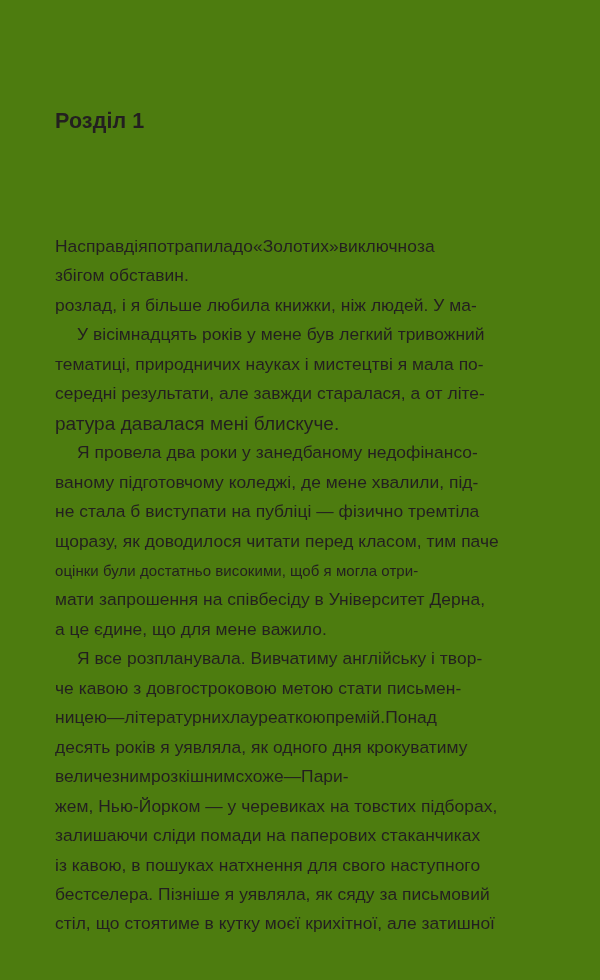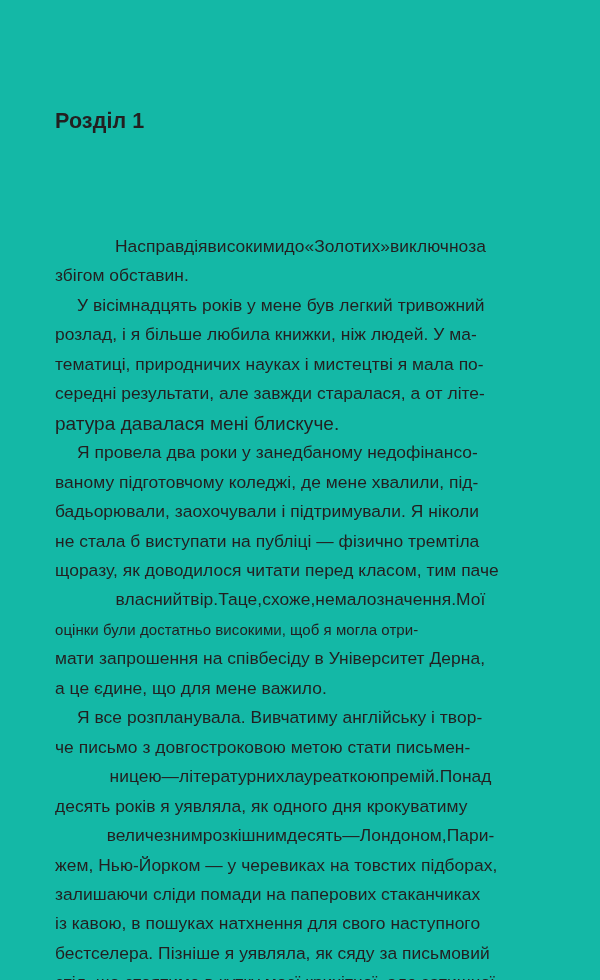--- a/index.html
+++ b/index.html
@@ -16,21 +16,21 @@
     position: relative;
     -webkit-font-smoothing: antialiased;
   }
 
   .page {
     position: absolute;
     left: 0;
     top: 0;
     width: 600px;
     height: 980px;
-    background: #14b8a6;
+    background: #4d7c0f;
   }
 
   .chapter-heading {
     position: absolute;
     left: 55px;
     top: 108px;
     font-size: 21.5px;
     line-height: 26px;
     font-weight: 600;
     letter-spacing: 0.1px;
@@ -57,21 +57,21 @@
   
   .line {
     display: block;
     white-space: nowrap;
   }
 
   
   .line.just {
     display: flex;
     width: 100%;
-    justify-content: center;
+    justify-content: flex-start;
   }
   .line.just > span {
     white-space: pre;
   }
 
   
   .line.last {
     display: block;
   }
 
@@ -85,74 +85,61 @@
 
 <div class="page">
 
   <div class="chapter-heading">Розділ 1</div>
 
   <div class="text-block">
       <p class="para">
         <span class="line just">
           <span>Насправді</span>
           <span>я</span>
-          <span>високими</span>
+          <span>потрапила</span>
           <span>до</span>
           <span>«Золотих»</span>
           <span>виключно</span>
           <span>за</span>
         </span>
         <span class="line last" style="font-size: 17.4px;"><span>збігом обставин.</span></span>
       </p>
       <p class="para">
+        <span class="line last" style="font-size: 17.4px;"><span>розлад, і я більше любила книжки, ніж людей. У ма-</span></span>
         <span class="line last" style="font-size: 17.4px;"><span class="indent"></span><span>У вісімнадцять років у мене був легкий тривожний</span></span>
-        <span class="line last" style="font-size: 17.4px;"><span>розлад, і я більше любила книжки, ніж людей. У ма-</span></span>
         <span class="line last" style="font-size: 17.4px;"><span>тематиці, природничих науках і мистецтві я мала по-</span></span>
         <span class="line last" style="font-size: 17.4px;"><span>середні результати, але завжди старалася, а от літе-</span></span>
         <span class="line last" style="font-size: 19px;"><span>ратура давалася мені блискуче.</span></span>
       </p>
       <p class="para">
         <span class="line last" style="font-size: 17.4px;"><span class="indent"></span><span>Я провела два роки у занедбаному недофінансо-</span></span>
         <span class="line last" style="font-size: 17.4px;"><span>ваному підготовчому коледжі, де мене хвалили, під-</span></span>
-        <span class="line last" style="font-size: 17.4px;"><span>бадьорювали, заохочували і підтримували. Я ніколи</span></span>
         <span class="line last" style="font-size: 17.4px;"><span>не стала б виступати на публіці — фізично тремтіла</span></span>
         <span class="line last" style="font-size: 17.4px;"><span>щоразу, як доводилося читати перед класом, тим паче</span></span>
-        <span class="line just">
-          <span>власний</span>
-          <span>твір.</span>
-          <span>Та</span>
-          <span>це,</span>
-          <span>схоже,</span>
-          <span>не</span>
-          <span>мало</span>
-          <span>значення.</span>
-          <span>Мої</span>
-        </span>
         <span class="line last" style="font-size: 15px;"><span>оцінки були достатньо високими, щоб я могла отри-</span></span>
         <span class="line last" style="font-size: 17.4px;"><span>мати запрошення на співбесіду в Університет Дерна,</span></span>
         <span class="line last" style="font-size: 17.4px;"><span>а це єдине, що для мене важило.</span></span>
       </p>
       <p class="para">
         <span class="line last" style="font-size: 17.4px;"><span class="indent"></span><span>Я все розпланувала. Вивчатиму англійську і твор-</span></span>
-        <span class="line last" style="font-size: 17.4px;"><span>че письмо з довгостроковою метою стати письмен-</span></span>
+        <span class="line last" style="font-size: 17.4px;"><span>че кавою з довгостроковою метою стати письмен-</span></span>
         <span class="line just">
           <span>ницею</span>
           <span>—</span>
           <span>літературних</span>
           <span>лауреаткою</span>
           <span>премій.</span>
           <span>Понад</span>
         </span>
         <span class="line last" style="font-size: 17.4px;"><span>десять років я уявляла, як одного дня крокуватиму</span></span>
         <span class="line just">
           <span>величезним</span>
           <span>розкішним</span>
-          <span>десять</span>
+          <span>схоже</span>
           <span>—</span>
-          <span>Лондоном,</span>
           <span>Пари-</span>
         </span>
         <span class="line last" style="font-size: 17.4px;"><span>жем, Нью-Йорком — у черевиках на товстих підборах,</span></span>
         <span class="line last" style="font-size: 17.4px;"><span>залишаючи сліди помади на паперових стаканчиках</span></span>
         <span class="line last" style="font-size: 17.4px;"><span>із кавою, в пошуках натхнення для свого наступного</span></span>
         <span class="line last" style="font-size: 17.4px;"><span>бестселера. Пізніше я уявляла, як сяду за письмовий</span></span>
         <span class="line last" style="font-size: 17.4px;"><span>стіл, що стоятиме в кутку моєї крихітної, але затишної</span></span>
       </p>
     </div>
 

